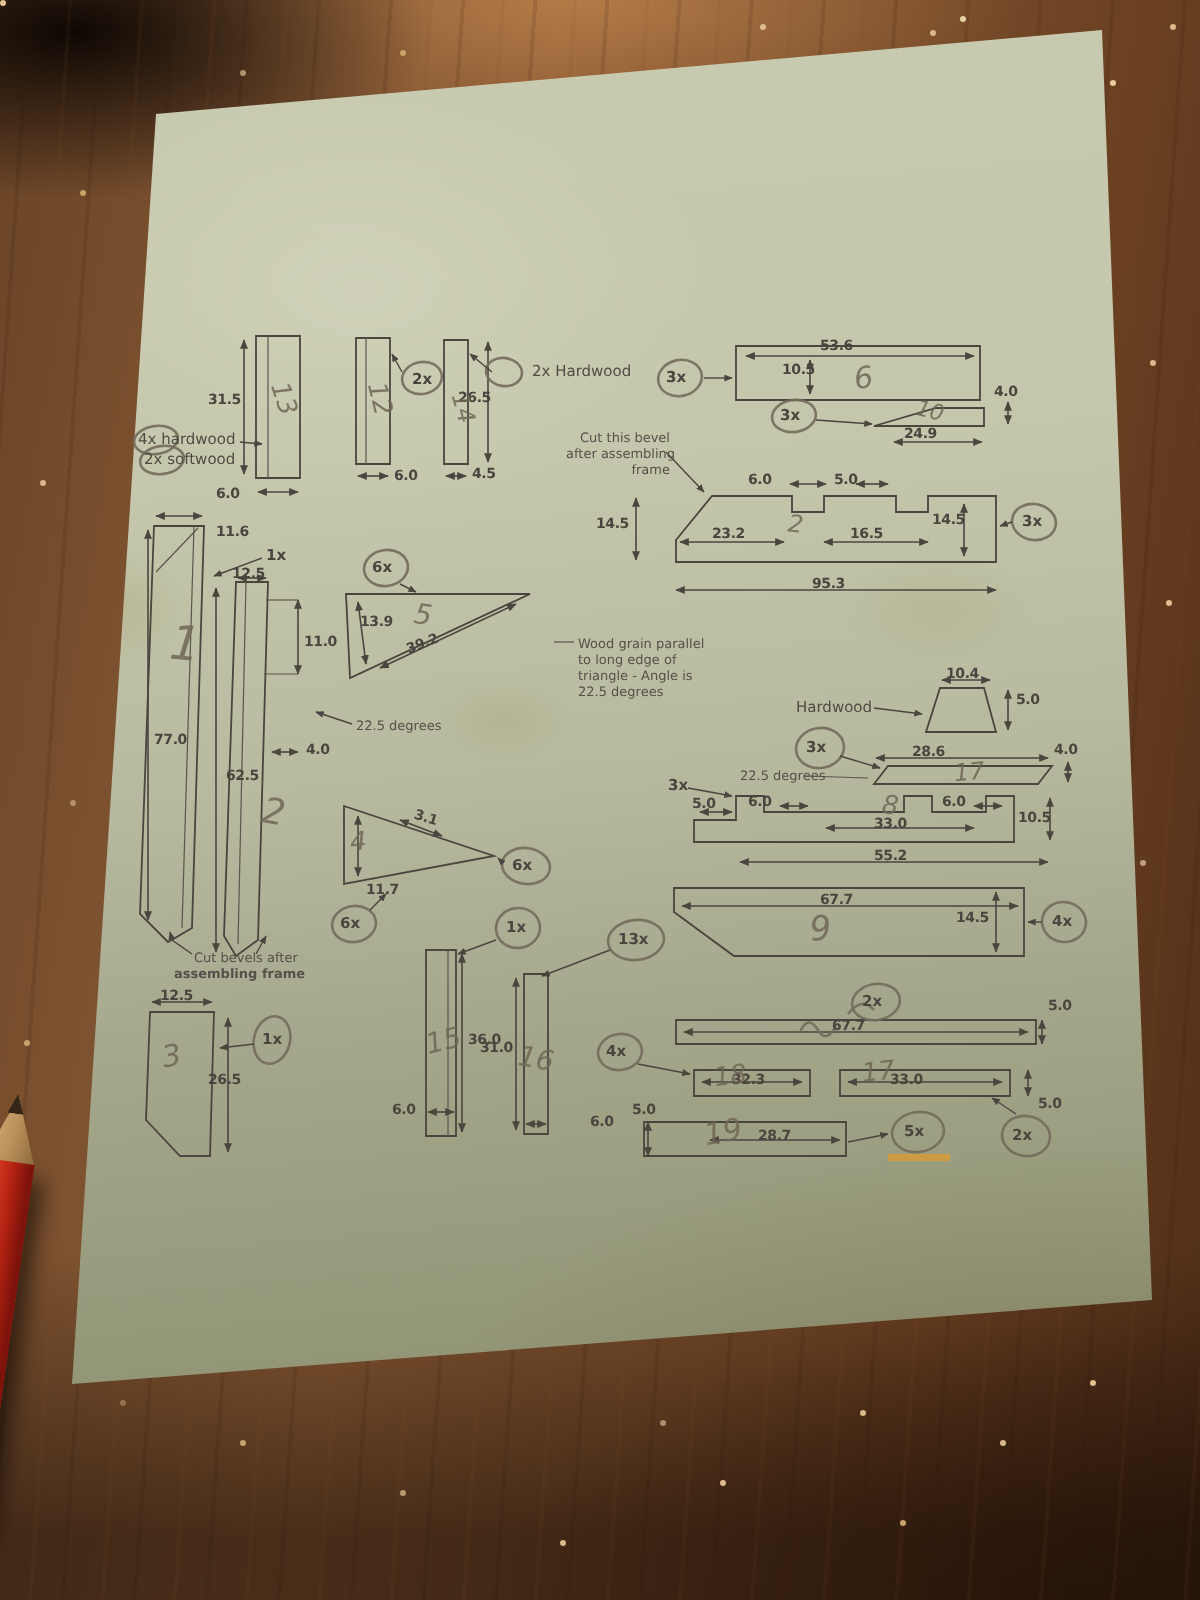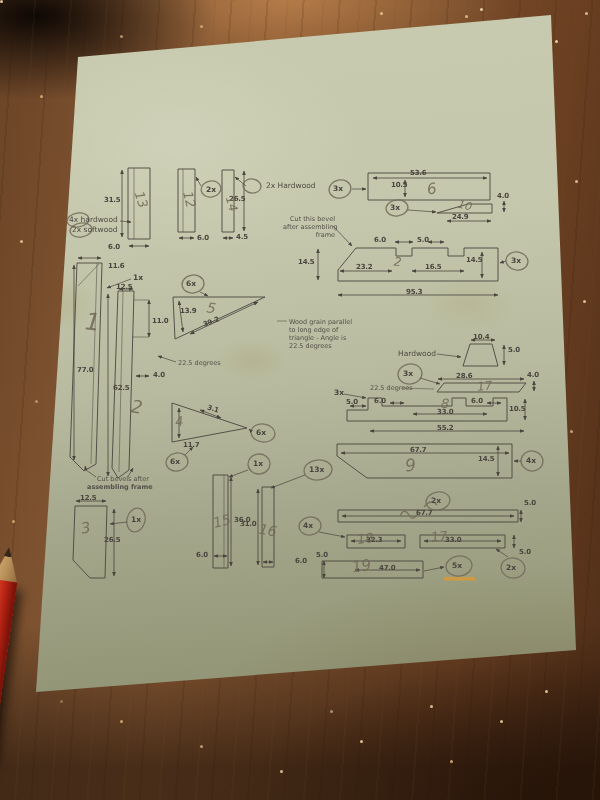--- a/index.html
+++ b/index.html
@@ -372,17 +372,17 @@
   <span class="t qty" style="left:431px;top:496px;">2x</span>
   <span class="t dim" style="left:416px;top:509px;">67.7</span>
   <span class="t dim" style="left:524px;top:499px;">5.0</span>
   <span class="t qty" style="left:303px;top:521px;">4x</span>
   <span class="t dim" style="left:366px;top:536px;">32.3</span>
   <span class="t scr" style="left:357px;top:531px;font-size:13px;transform:rotate(-8deg);">18</span>
   <span class="t dim" style="left:445px;top:536px;">33.0</span>
   <span class="t scr" style="left:431px;top:529px;font-size:13px;transform:rotate(-6deg);">17</span>
   <span class="t dim" style="left:519px;top:548px;">5.0</span>
   <span class="t dim" style="left:316px;top:551px;">5.0</span>
-  <span class="t dim" style="left:379px;top:564px;">47.0</span>
+  <span class="t dim" style="left:379px;top:564px;">28.7</span>
   <span class="t scr" style="left:352px;top:557px;font-size:15px;transform:rotate(-10deg);">19</span>
   <span class="t qty" style="left:452px;top:561px;">5x</span>
   <span class="t qty" style="left:506px;top:563px;">2x</span>
 </div>
 
 </body></html>

